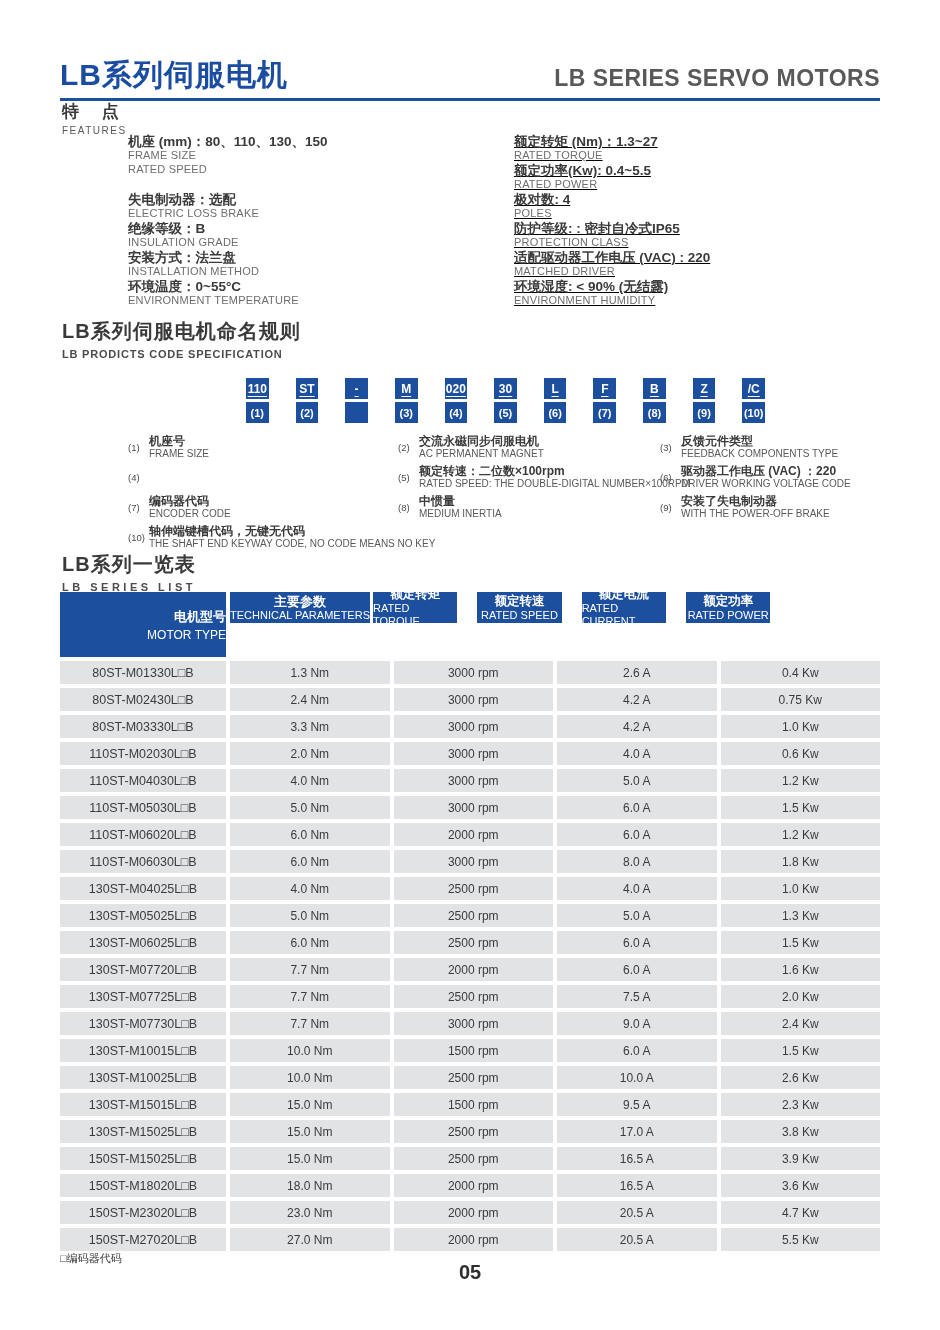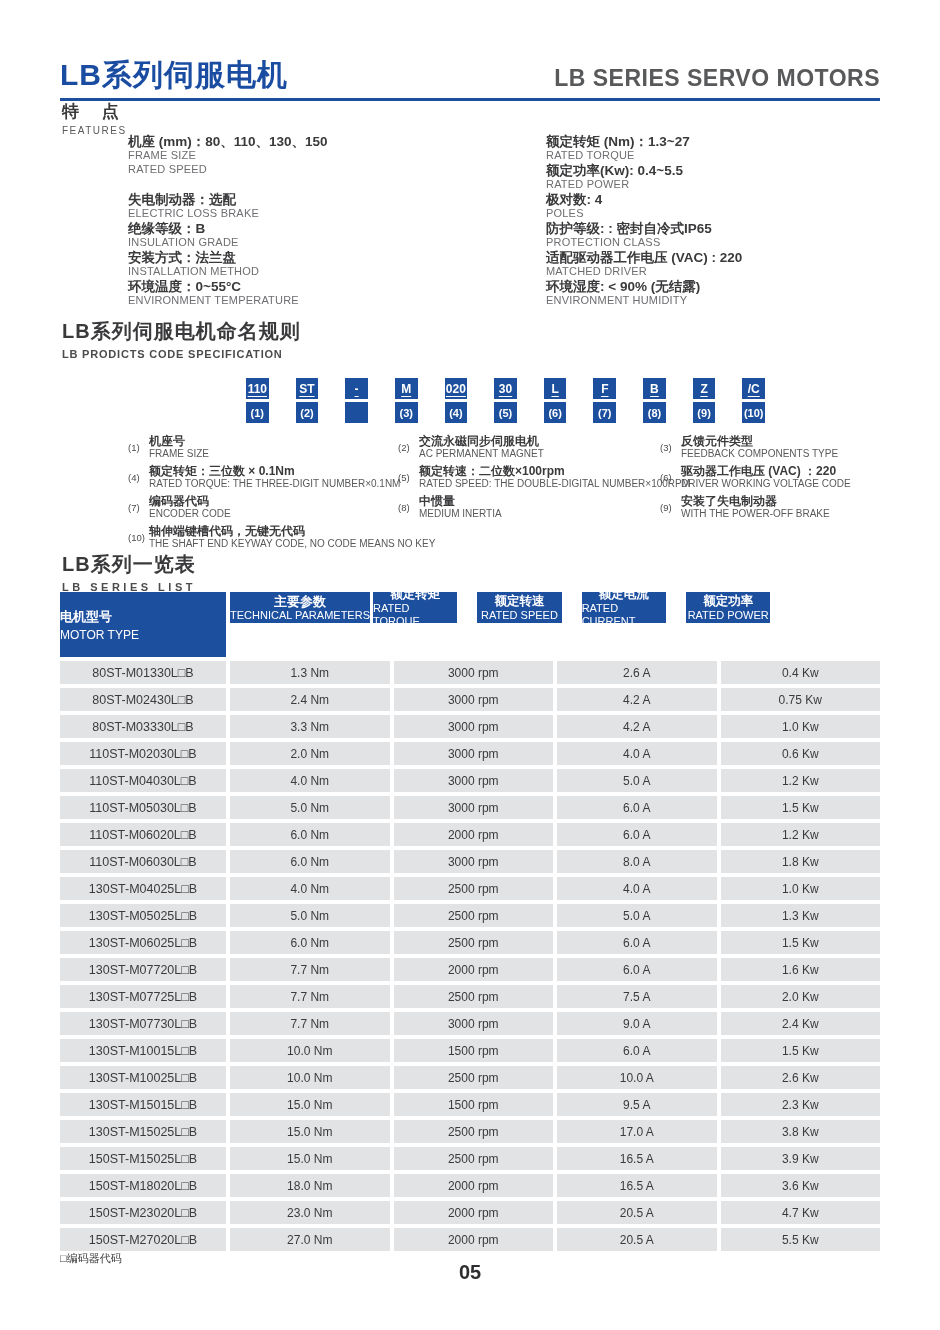--- a/index.html
+++ b/index.html
@@ -25,21 +25,21 @@
   .sec-head-zh{font-weight:700;color:var(--heading-dark);}
   .sec-head-en{font-weight:700;color:#4b4b4d;}
 
   .features-heading{position:absolute;top:100px;left:62px;}
   .features-heading .sec-head-zh{font-size:17px;letter-spacing:9px;}
   .features-heading .sec-head-en{font-size:10px;letter-spacing:1.5px;font-weight:400;color:var(--text-gray);margin-top:2px;}
 
   
   .features-col{position:absolute;top:134px;}
   .features-left{left:128px;width:400px;}
-  .features-right{left:546px;width:360px;}
+  .features-right{left:514px;width:360px;text-decoration:underline;}
   .feature-item{height:29px;}
   .feature-zh{font-size:13.5px;font-weight:700;color:var(--heading-dark);line-height:15px;white-space:nowrap;}
   .feature-en{font-size:11px;color:#6d6e71;line-height:13px;letter-spacing:0.2px;white-space:nowrap;}
 
   
   .code-heading{position:absolute;top:318px;left:62px;}
   .code-heading .sec-head-zh{font-size:20px;letter-spacing:1px;}
   .code-heading .sec-head-en{font-size:11px;letter-spacing:0.8px;margin-top:3px;}
 
   .code-table{position:absolute;top:378px;left:222px;width:543px;display:flex;gap:3px;}
@@ -55,21 +55,21 @@
   .note-zh{font-size:12px;font-weight:600;color:var(--heading-dark);line-height:14px;white-space:nowrap;}
   .note-en{font-size:10px;color:var(--text-gray);line-height:12px;white-space:nowrap;}
 
   
   .series-heading{position:absolute;top:551px;left:62px;}
   .series-heading .sec-head-zh{font-size:20px;letter-spacing:1px;}
   .series-heading .sec-head-en{font-size:11px;letter-spacing:3.5px;margin-top:3px;}
 
   .motor-table{position:absolute;top:592px;left:60px;width:820px;}
   .mt-header{display:flex;gap:4px;}
-  .mt-motor-cell{width:166px;height:65px;background:var(--accent-blue);color:#fff;display:flex;flex-direction:column;align-items:flex-start;justify-content:center;gap:2px;}
+  .mt-motor-cell{width:166px;height:65px;background:var(--accent-blue);color:#fff;display:flex;flex-direction:column;align-items:flex-end;justify-content:center;gap:2px;}
   .mt-motor-cell .h-zh{font-size:13px;font-weight:600;}
   .mt-motor-cell .h-en{font-size:12px;}
   .mt-params{flex:1;display:flex;gap:3px;}
   .mt-params-top{height:31px;background:var(--accent-blue);color:#fff;display:flex;flex-direction:column;align-items:center;justify-content:center;}
   .mt-params-top .h-zh{font-size:13px;font-weight:600;line-height:15px;}
   .mt-params-top .h-en{font-size:11px;line-height:13px;}
   .mt-subrow{display:flex;gap:20px;}
   .mt-subcell{flex:1;height:31px;background:var(--accent-blue);color:#fff;display:flex;flex-direction:column;align-items:center;justify-content:center;}
   .mt-subcell .h-zh{font-size:12.5px;font-weight:600;line-height:15px;}
   .mt-subcell .h-en{font-size:11px;line-height:13px;}
@@ -248,24 +248,20 @@
       <div class="note">
         <div class="note-num">(3)</div>
         <div>
           <div class="note-zh">反馈元件类型</div>
           <div class="note-en">FEEDBACK COMPONENTS TYPE</div>
         </div>
       </div>
 
       <div class="note">
         <div class="note-num">(4)</div>
-        <div>
-          <div class="note-zh">额定转矩：三位数 × 0.1Nm</div>
-          <div class="note-en">RATED TORQUE:  THE THREE-DIGIT NUMBER×0.1NM</div>
-        </div>
       </div>
 
       <div class="note">
         <div class="note-num">(5)</div>
         <div>
           <div class="note-zh">额定转速：二位数×100rpm</div>
           <div class="note-en">RATED SPEED:  THE DOUBLE-DIGITAL NUMBER×100RPM</div>
         </div>
       </div>
 

